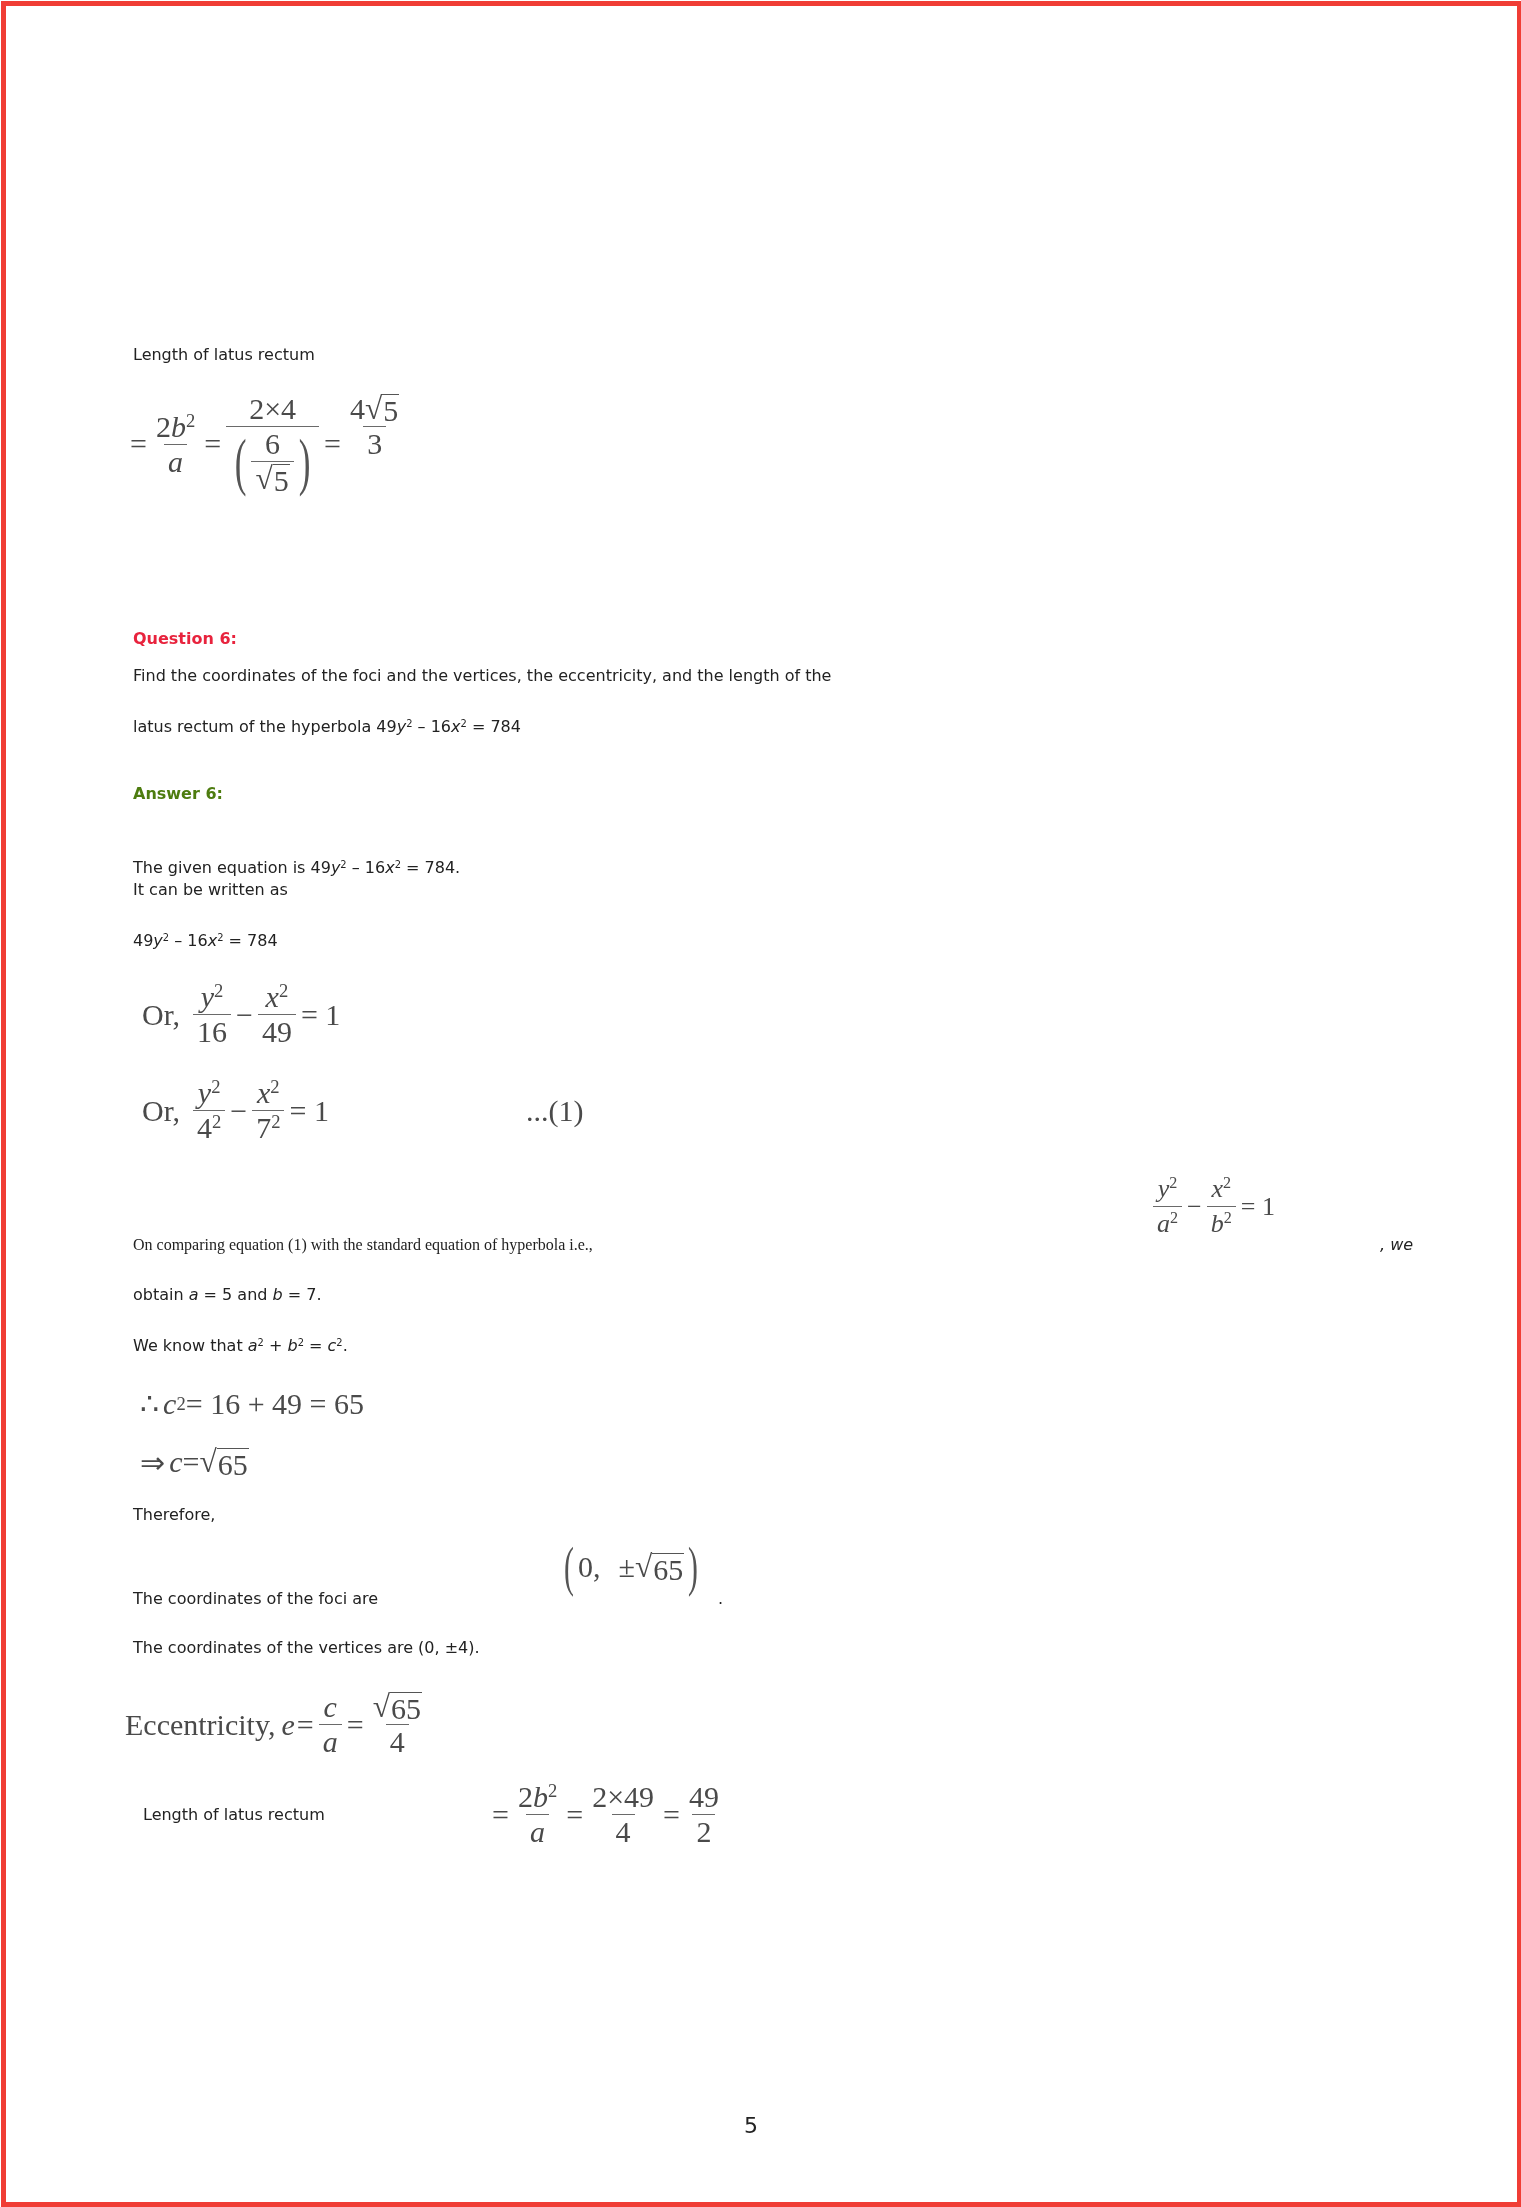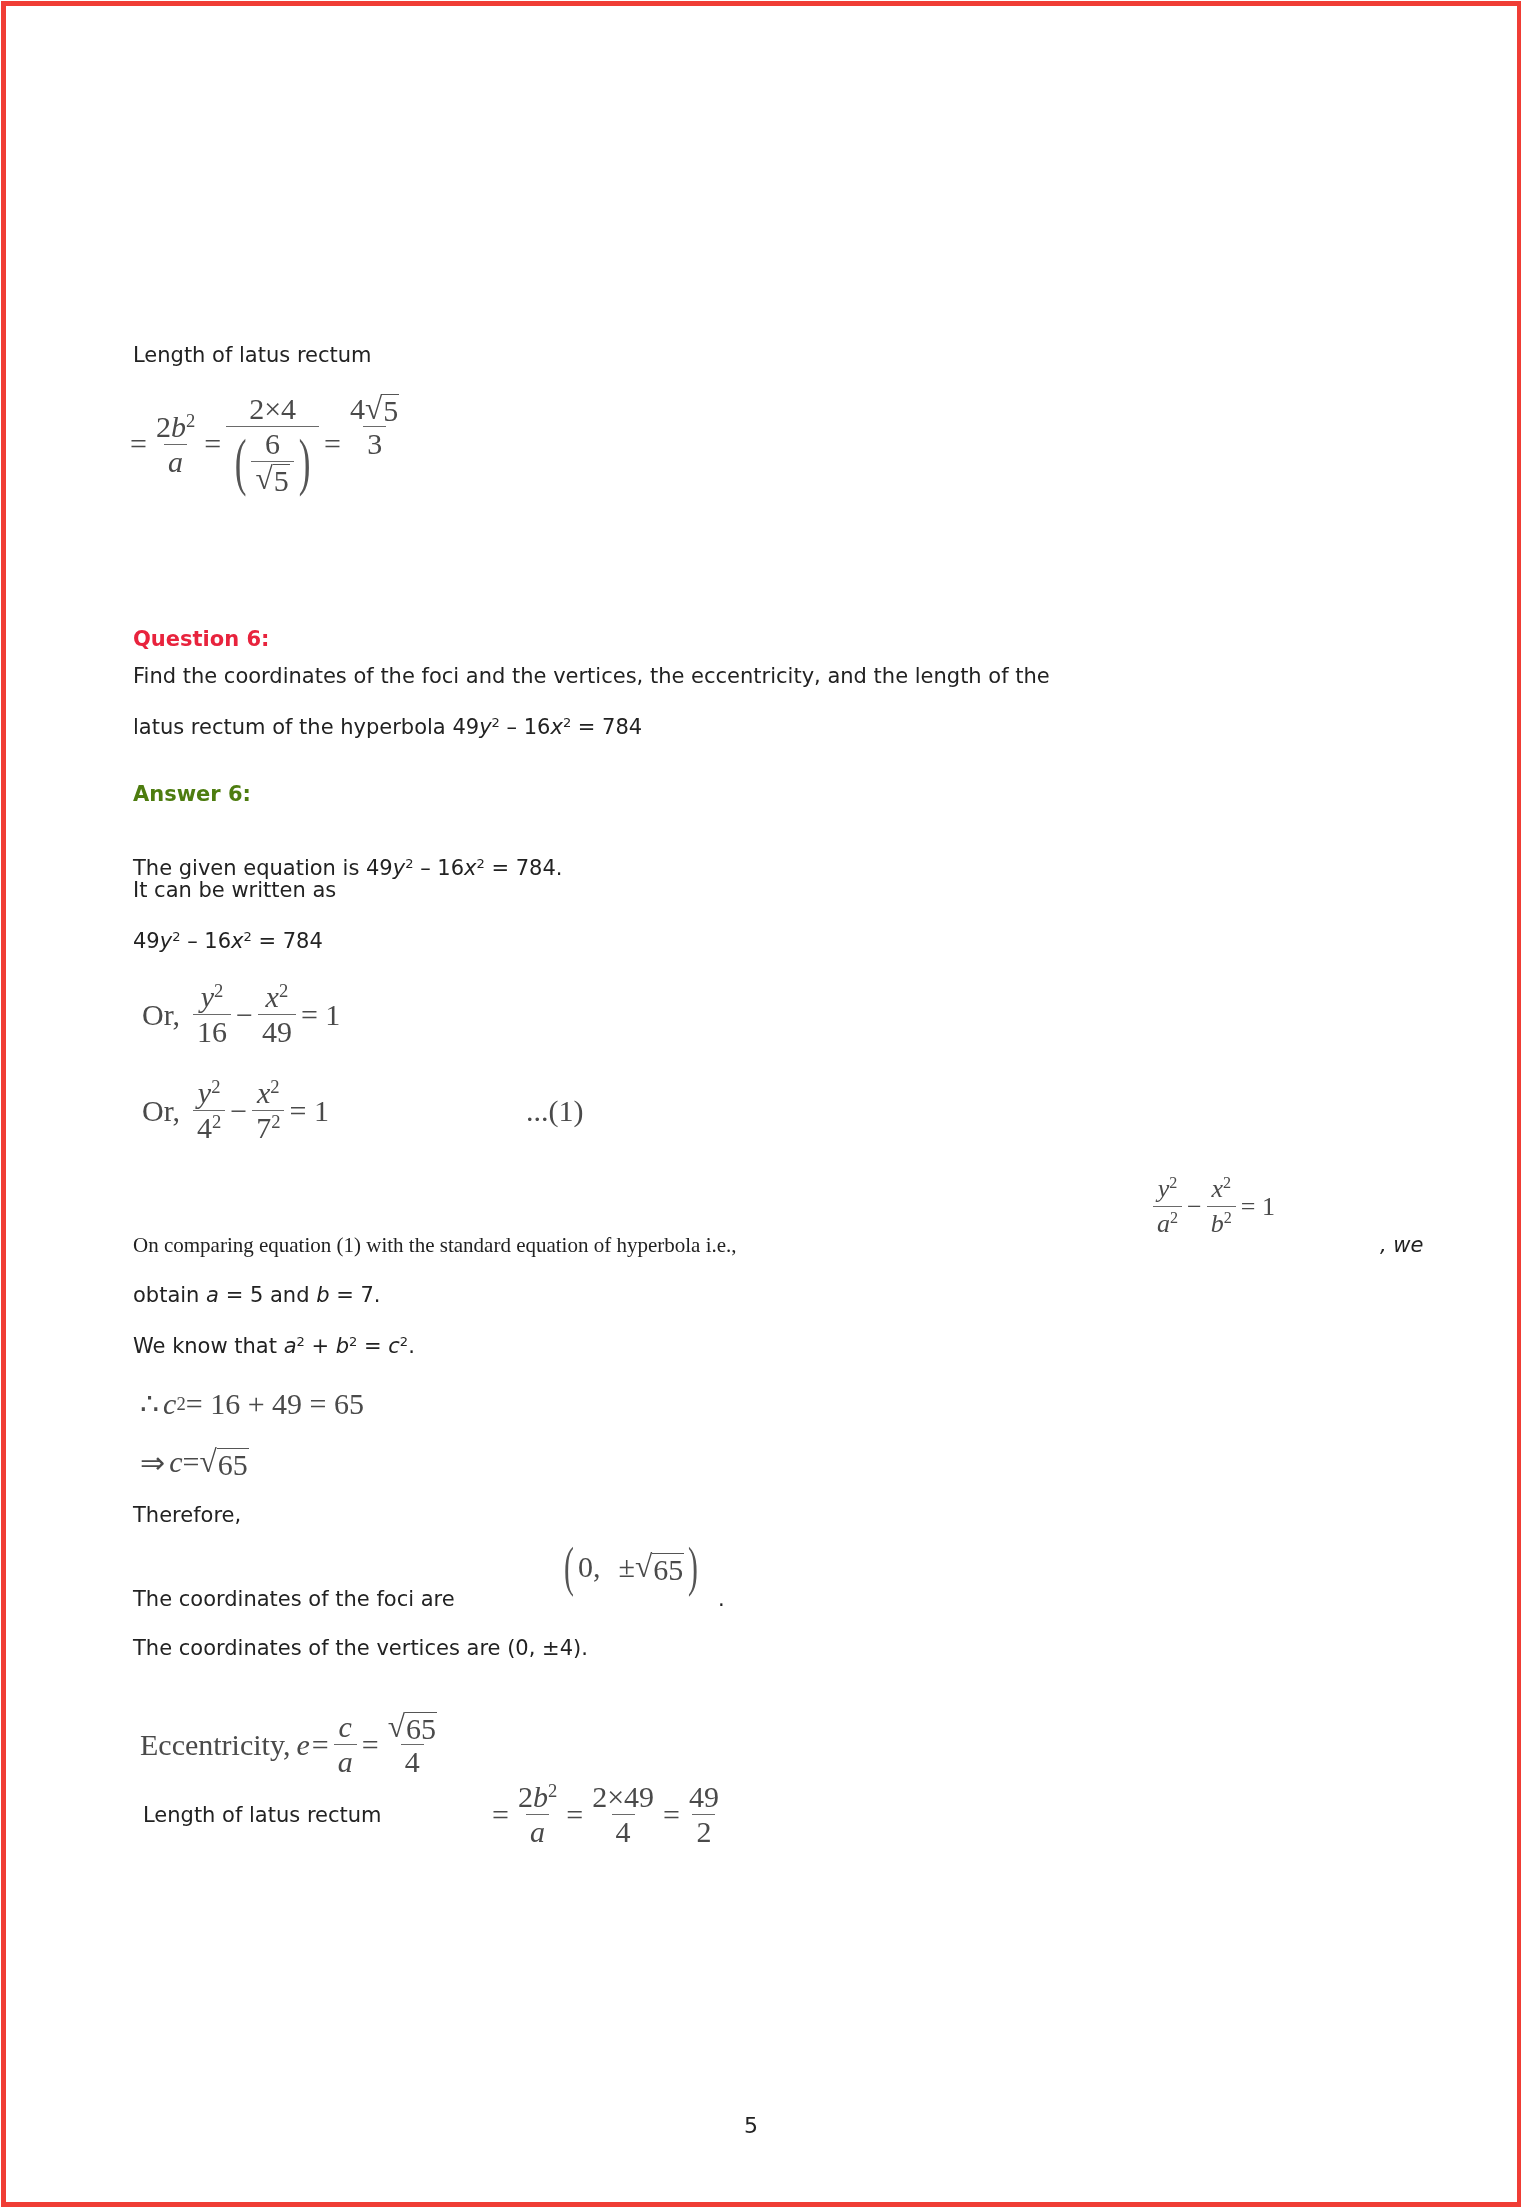--- a/index.html
+++ b/index.html
@@ -3,21 +3,21 @@
 <meta charset="utf-8">
 <style>
   html, body { margin: 0; padding: 0; background: #ffffff; }
   body { width: 1521px; height: 2207px; position: relative; overflow: hidden; }
   .frame {
     position: absolute; left: 1px; top: 1px; width: 1511px; height: 2196px;
     border: 5px solid #f03d35; box-sizing: content-box;
   }
   .line {
     position: absolute; left: 133px;
-    font-family: "DejaVu Sans", sans-serif; font-size: 21px; color: #222222;
+    font-family: "DejaVu Sans", sans-serif; font-size: 16px; color: #222222;
     white-space: nowrap; line-height: 30px;
   }
   .heading { font-weight: bold; margin-top: 12px; }
   .q-head { color: #e8233d; }
   .a-head { color: #4d7c0f; }
   i.v { font-style: italic; }
   sup { font-size: 0.62em; vertical-align: 0.55em; line-height: 0; }
 
   
   .math {
@@ -161,21 +161,21 @@
   <span class="sqrt">
       <span class="rad">√</span>
       <span class="under">65</span>
     </span>
   <span class="paren" style="font-size:54px;">)</span>
 </div>
 <div class="line" style="left:718px; top:1584px;">.</div>
 
 <div class="line" style="top:1633px;">The coordinates of the vertices are (0, ±4).</div>
 
-<div class="math" style="left:140px; top:1690px;margin-top:20px;">
+<div class="math" style="left:125px; top:1690px;">
   <span style="margin-right:6px;">Eccentricity,</span>
   <i>e</i>
   <span class="op">=</span>
   <span class="frac">
     <span class="num"><i>c</i></span>
     <span class="den"><i>a</i></span>
   </span>
   <span class="op">=</span>
   <span class="frac">
     <span class="num"><span class="sqrt">

